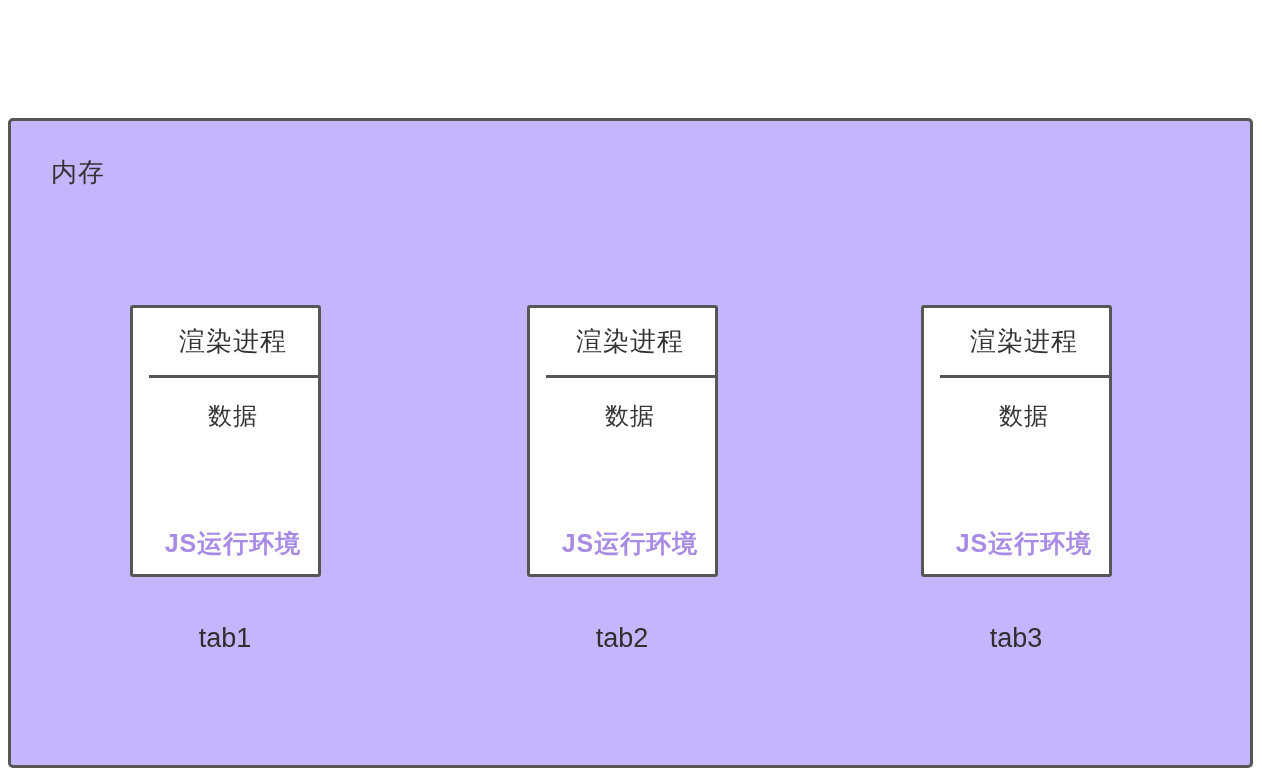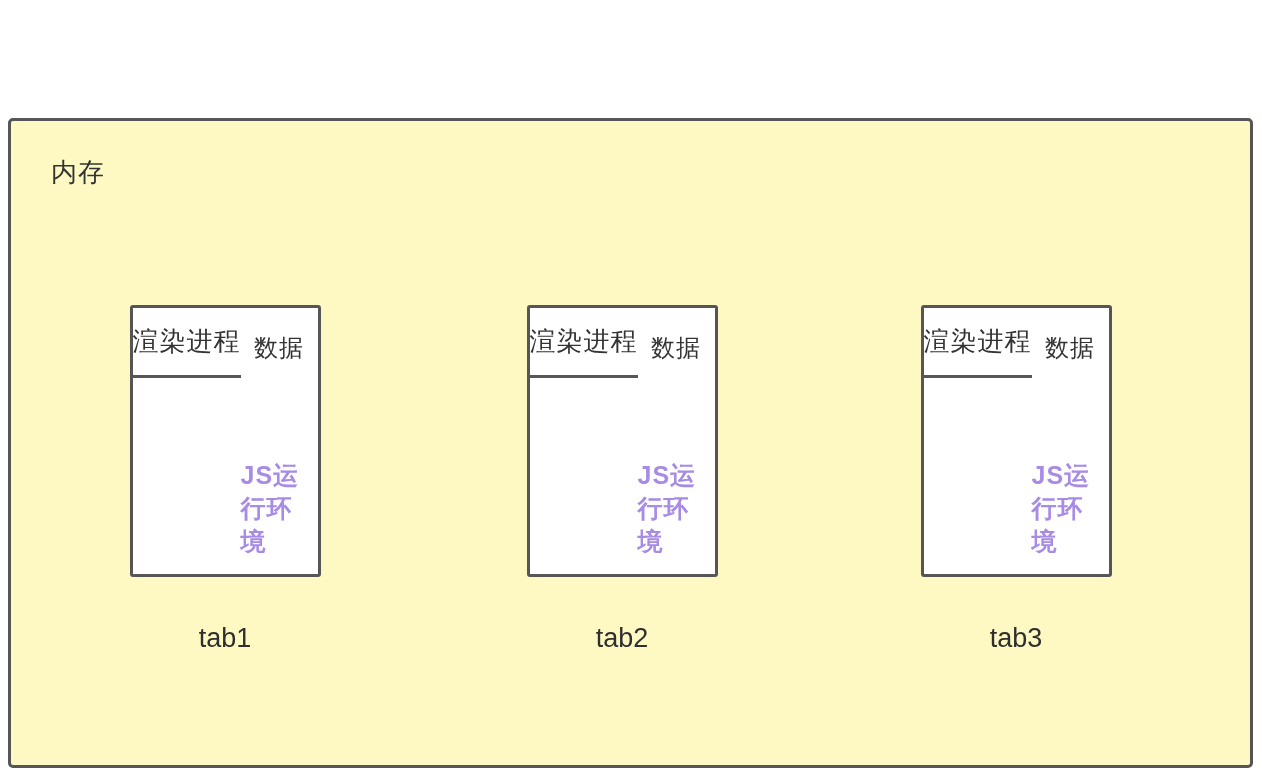--- a/index.html
+++ b/index.html
@@ -22,21 +22,21 @@
     height: 775px;
   }
   .memory-box {
     position: absolute;
     left: 8px;
     top: 118px;
     width: 1245px;
     height: 650px;
     border: 3px solid var(--border-color);
     border-radius: 5px;
-    background: #fef9c3;
+    background: #c4b5fd;
   }
   .memory-label {
     position: absolute;
     left: 40px;
     top: 34px;
     font-size: 26px;
     color: var(--text-color);
     letter-spacing: 1px;
   }
   .process-col {
@@ -50,21 +50,22 @@
   .process-col.col-0 { left: 114px; }
   .process-col.col-1 { left: 511px; }
   .process-col.col-2 { left: 905px; }
   .process-box {
     width: 191px;
     height: 272px;
     border: 3px solid var(--border-color);
     border-radius: 3px;
     background: #ffffff;
     display: flex;
-    flex-direction: row;
+    flex-direction: column;
+    padding-left: 16px;
   }
   .process-header {
     height: 70px;
     border-bottom: 3px solid var(--border-color);
     display: flex;
     align-items: center;
     justify-content: center;
     font-size: 26px;
     color: var(--text-color);
     letter-spacing: 1px;

